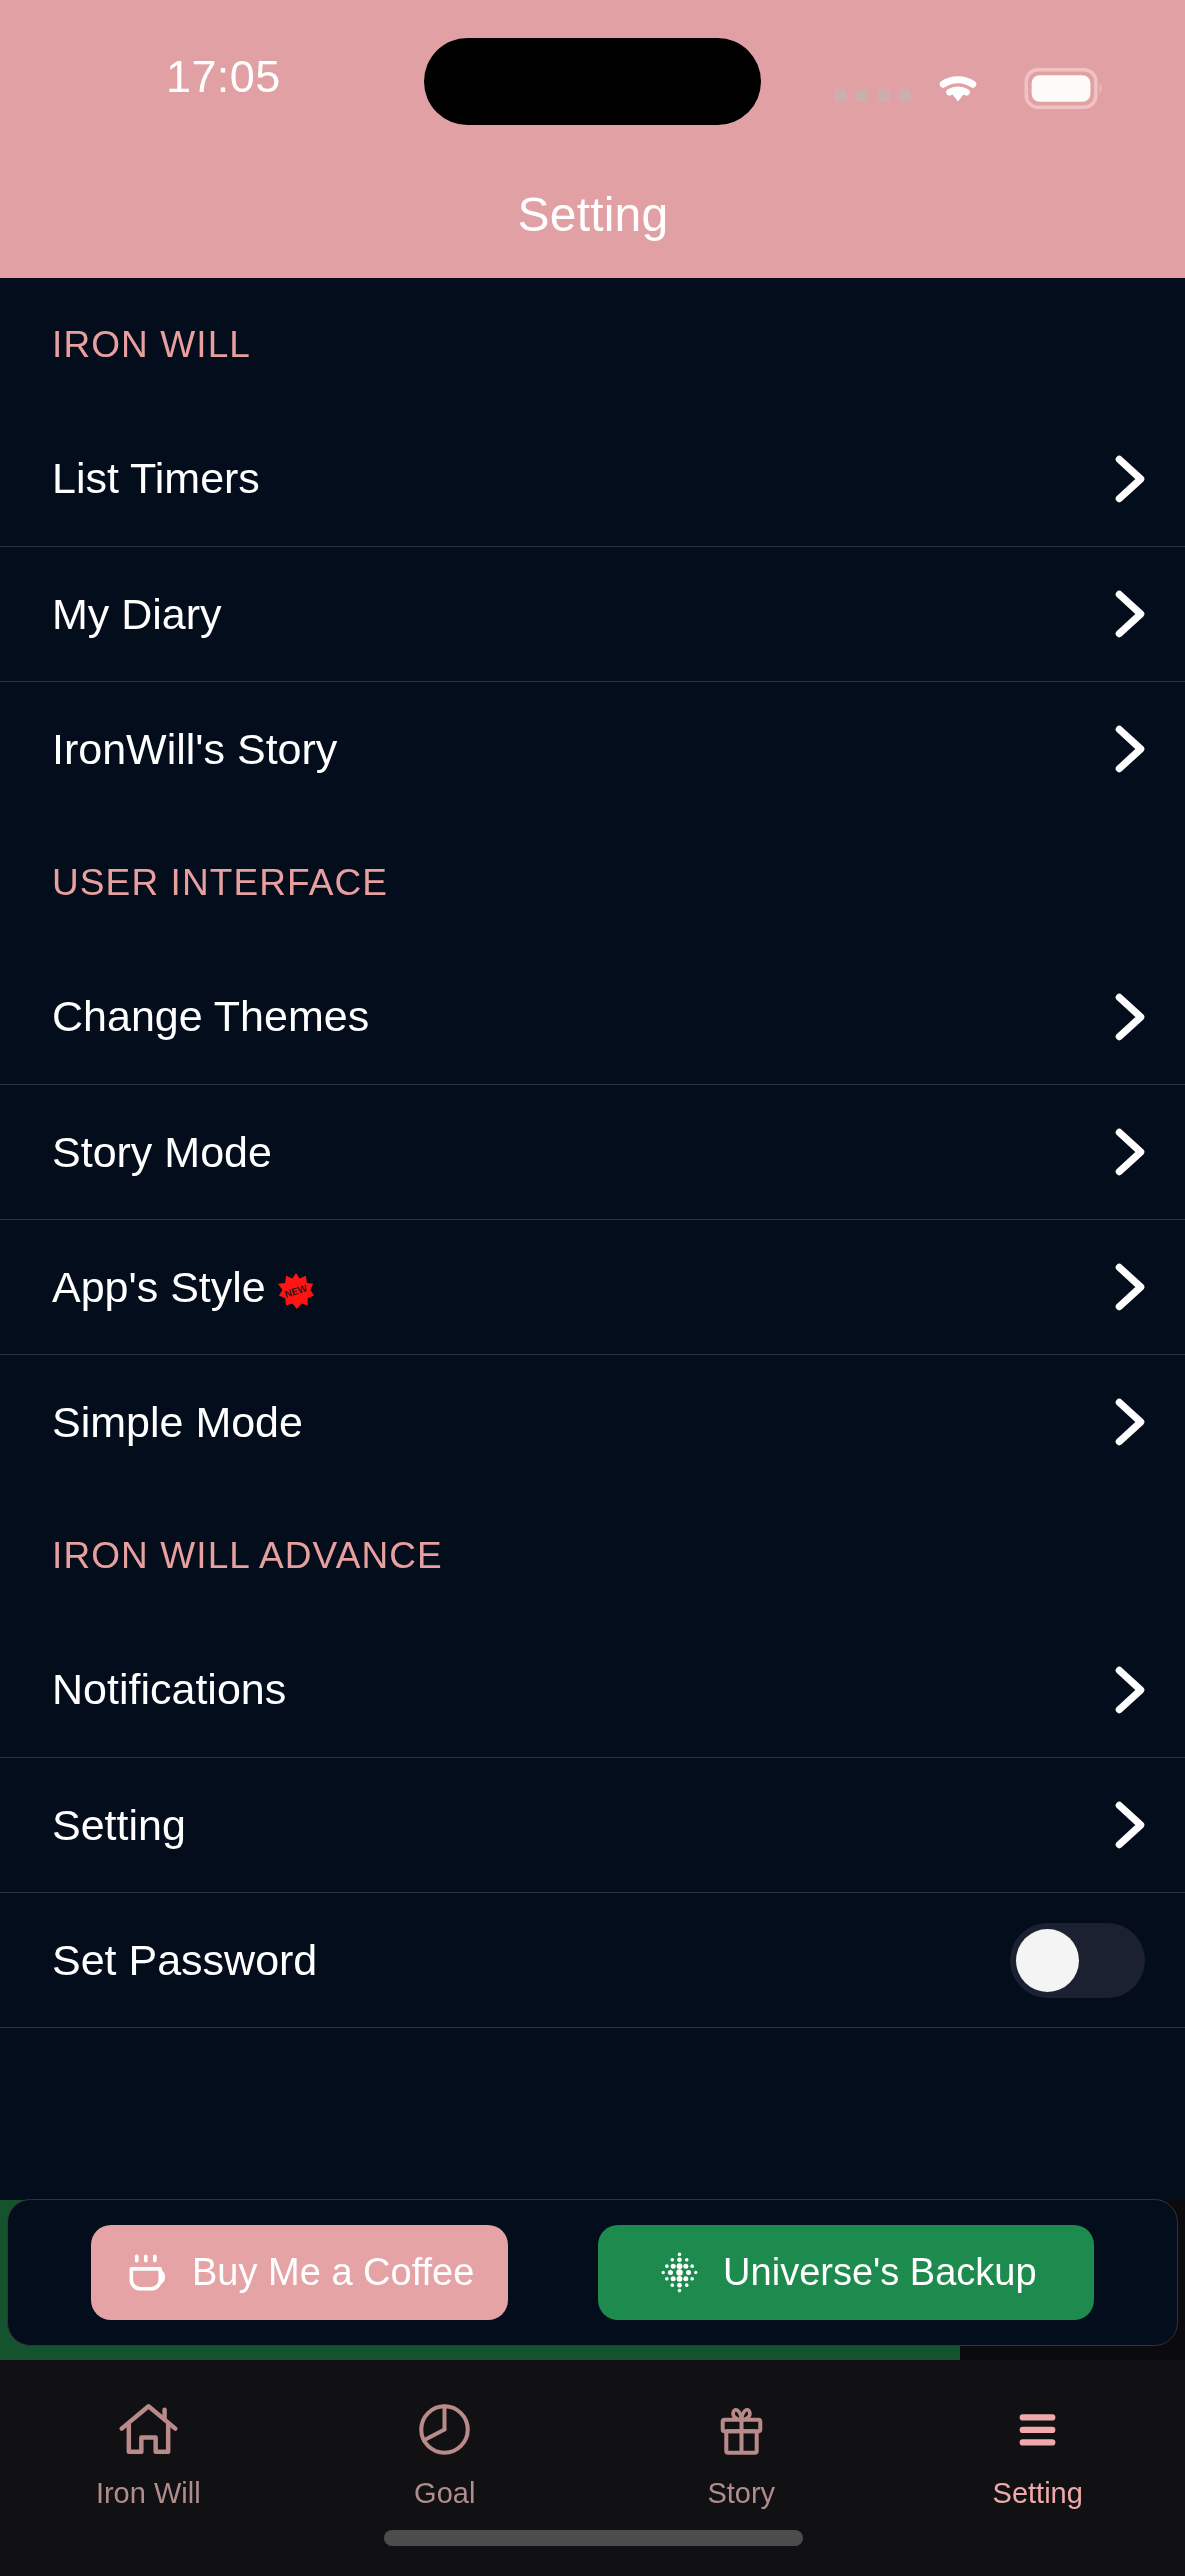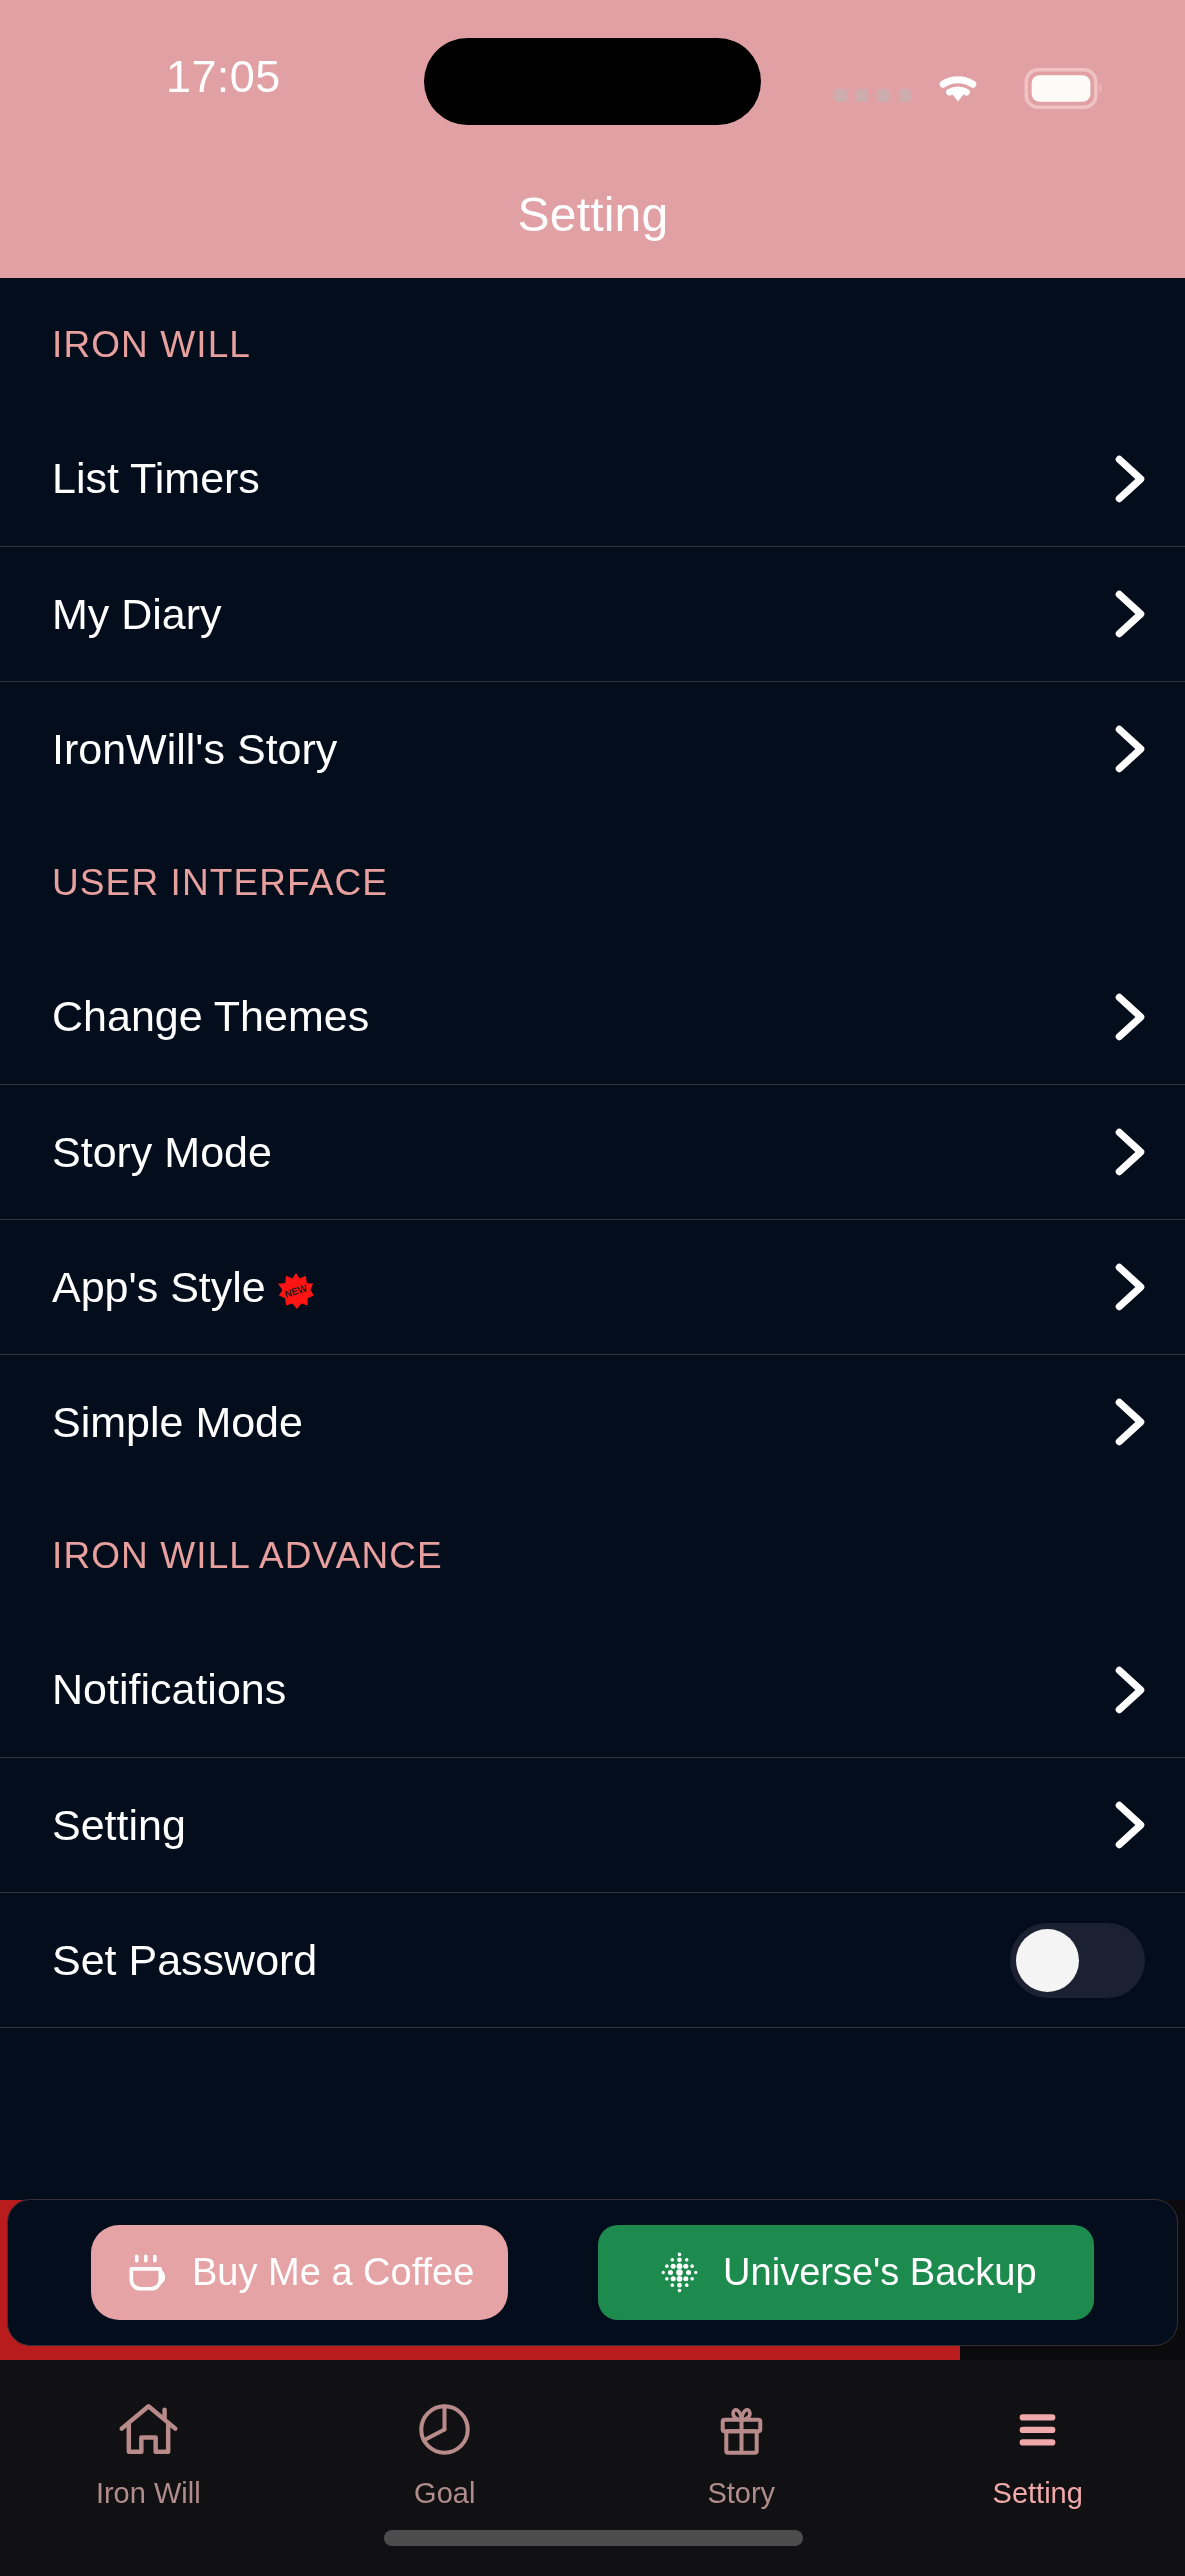--- a/index.html
+++ b/index.html
@@ -2,21 +2,21 @@
 <html style="font-size:14.4px"><head>
 <meta charset="utf-8">
 <style>
   * { margin:0; padding:0; box-sizing:border-box; }
   html, body {
     width:1186px; height:2576px;
     background:#0b0b0d;
     font-family:"Liberation Sans", sans-serif;
     overflow:hidden;
   }
-  .phone { position:relative; width:960px; height:2576px; background:#b91c1c; }
+  .phone { position:relative; width:960px; height:2576px; background:#14532d; }
 
   
   .header {
     position:absolute; top:0; left:0; width:1186px; height:278px;
     background:#e0a0a4;
   }
   .statusbar {
     position:relative; height:162px; width:100%;
   }
   .clock {
@@ -74,21 +74,21 @@
   .actionbar {
     position:absolute; left:7.2px; top:2199px; width:1171px; height:147px;
     background:#040d1c; border:1.8px solid #3a3137; border-radius:23.4px;
     display:flex; align-items:center; justify-content:center; gap:90px;
   }
   .btn {
     height:95px; border-radius:20px; display:flex; align-items:center;
     justify-content:center; gap:20px; padding:0 34px;
     font-size:38px; color:#ffffff; font-weight:400; white-space:nowrap;
   }
-  .btn.coffee { background:#e5a3a6; min-width:402px;border-radius:28px; }
+  .btn.coffee { background:#e5a3a6; min-width:402px; }
   .btn.universe { background:#1d8a4e; min-width:496px; }
   .btn-icon { width:47px; height:47px; flex:none; }
 
   
   .tabbar {
     position:absolute; left:0; top:2360px; width:1186px; height:216px;
     background:#111113;
   }
   .tabs { display:flex; height:169px; }
   .tab {

